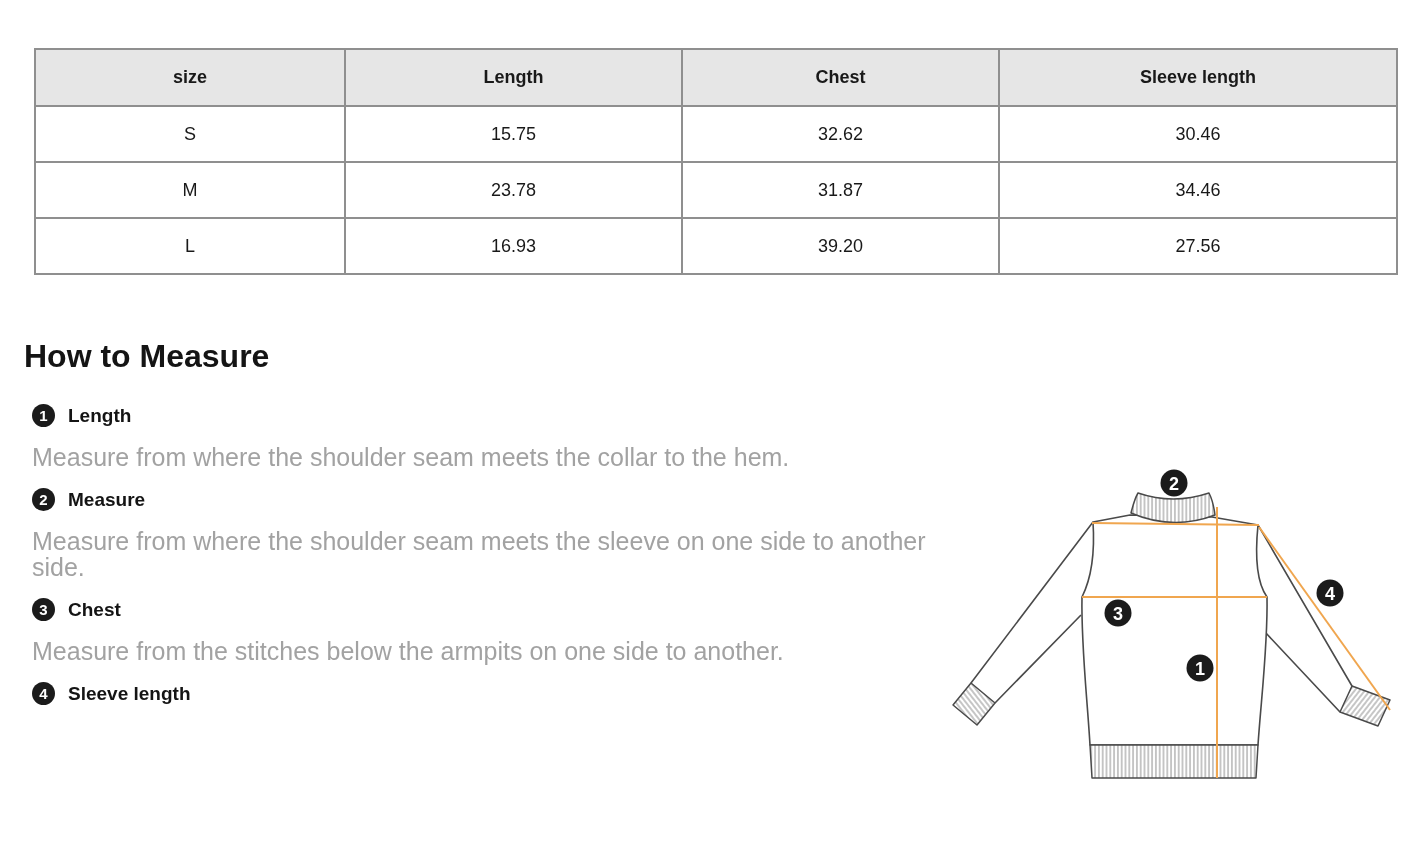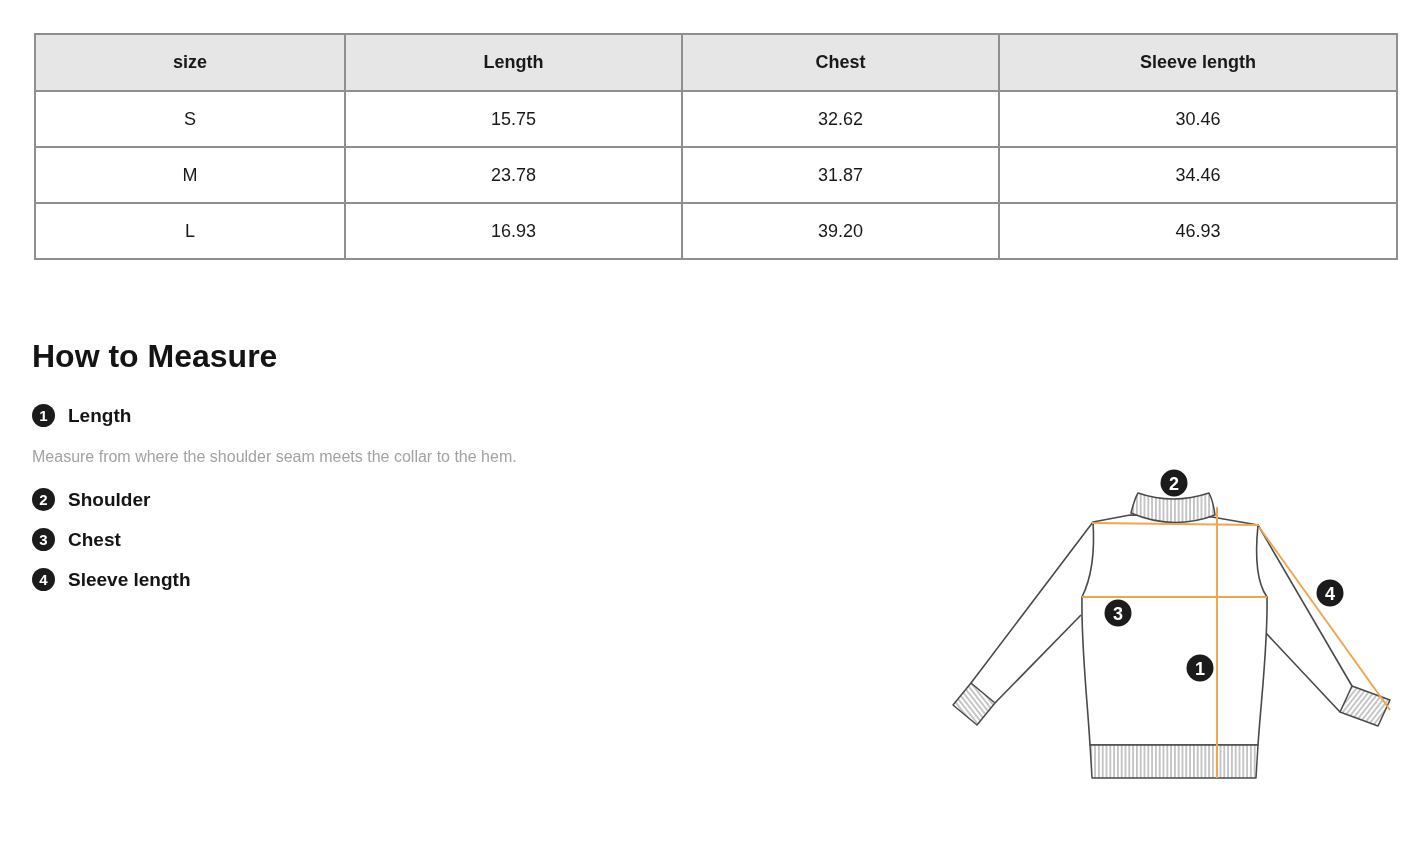--- a/index.html
+++ b/index.html
@@ -2,43 +2,43 @@
 <html><head>
 <meta charset="utf-8">
 <style>
   html,body{margin:0;padding:0;background:#fff;}
   .page{
     position:relative;width:1422px;height:848px;background:#ffffff;overflow:hidden;
     font-family:"Liberation Sans","DejaVu Sans",sans-serif;color:#141414;
   }
 
   
-  .size-table-wrap{position:absolute;left:34px;top:33px;width:1362px;}
+  .size-table-wrap{position:absolute;left:34px;top:48px;width:1362px;}
   table.size-chart{border-collapse:collapse;table-layout:fixed;width:1362px;}
   table.size-chart th,table.size-chart td{
     border:2px solid #8f8f8f;text-align:center;vertical-align:middle;
     font-size:18px;color:#191919;padding:0;
   }
   table.size-chart thead tr{height:57px;}
   table.size-chart tbody tr{height:56px;}
   table.size-chart th{background:#e6e6e6;font-weight:700;}
 
   
   .hm-title{
-    position:absolute;left:32px;top:338px;margin:0;
+    position:absolute;left:24px;top:338px;margin:0;
     font-size:32px;font-weight:800;letter-spacing:0;color:#141414;
   }
   .hm-list{position:absolute;left:32px;top:404px;width:900px;}
   .hm-label{display:flex;align-items:center;gap:13px;margin:0 0 17px 0;
     font-size:19px;font-weight:700;color:#141414;line-height:23px;}
   .hm-badge{
     width:23px;height:23px;border-radius:50%;background:#1b1b1b;color:#fff;
     font-size:15px;font-weight:700;line-height:23px;text-align:center;flex:0 0 23px;
   }
-  .hm-desc{margin:0 0 18px 0;font-size:16px;font-weight:400;color:#a2a2a2;line-height:26px;}
+  .hm-desc{margin:0 0 18px 0;font-size:25px;font-weight:400;color:#a2a2a2;line-height:26px;}
 
   
   .diagram{position:absolute;left:945px;top:445px;width:470px;height:390px;}
   .diagram svg{display:block;width:470px;height:390px;}
   .badge-num{font-family:"Liberation Sans","DejaVu Sans",sans-serif;font-size:18px;font-weight:700;fill:#ffffff;}
 </style>
 </head>
 <body>
 
 <div class="page">
@@ -69,44 +69,46 @@
         <tr>
           <td>M</td>
           <td>23.78</td>
           <td>31.87</td>
           <td>34.46</td>
         </tr>
         <tr>
           <td>L</td>
           <td>16.93</td>
           <td>39.20</td>
-          <td>46.93</td>
+          <td>27.56</td>
         </tr>
       </tbody>
     </table>
   </div>
 
   <h2 class="hm-title">How to Measure</h2>
 
   <div class="hm-list">
     <div class="hm-label">
       <span class="hm-badge">1</span>
       <span>Length</span>
     </div>
     <p class="hm-desc">Measure from where the shoulder seam meets the collar to the hem.</p>
 
     <div class="hm-label">
       <span class="hm-badge">2</span>
-      <span>Shoulder</span>
+      <span>Measure</span>
     </div>
+    <p class="hm-desc">Measure from where the shoulder seam meets the sleeve on one side to another side.</p>
 
     <div class="hm-label">
       <span class="hm-badge">3</span>
       <span>Chest</span>
     </div>
+    <p class="hm-desc">Measure from the stitches below the armpits on one side to another.</p>
 
     <div class="hm-label">
       <span class="hm-badge">4</span>
       <span>Sleeve length</span>
     </div>
   </div>
 
   <div class="diagram">
     <svg viewBox="0 0 470 390">
       <defs>

